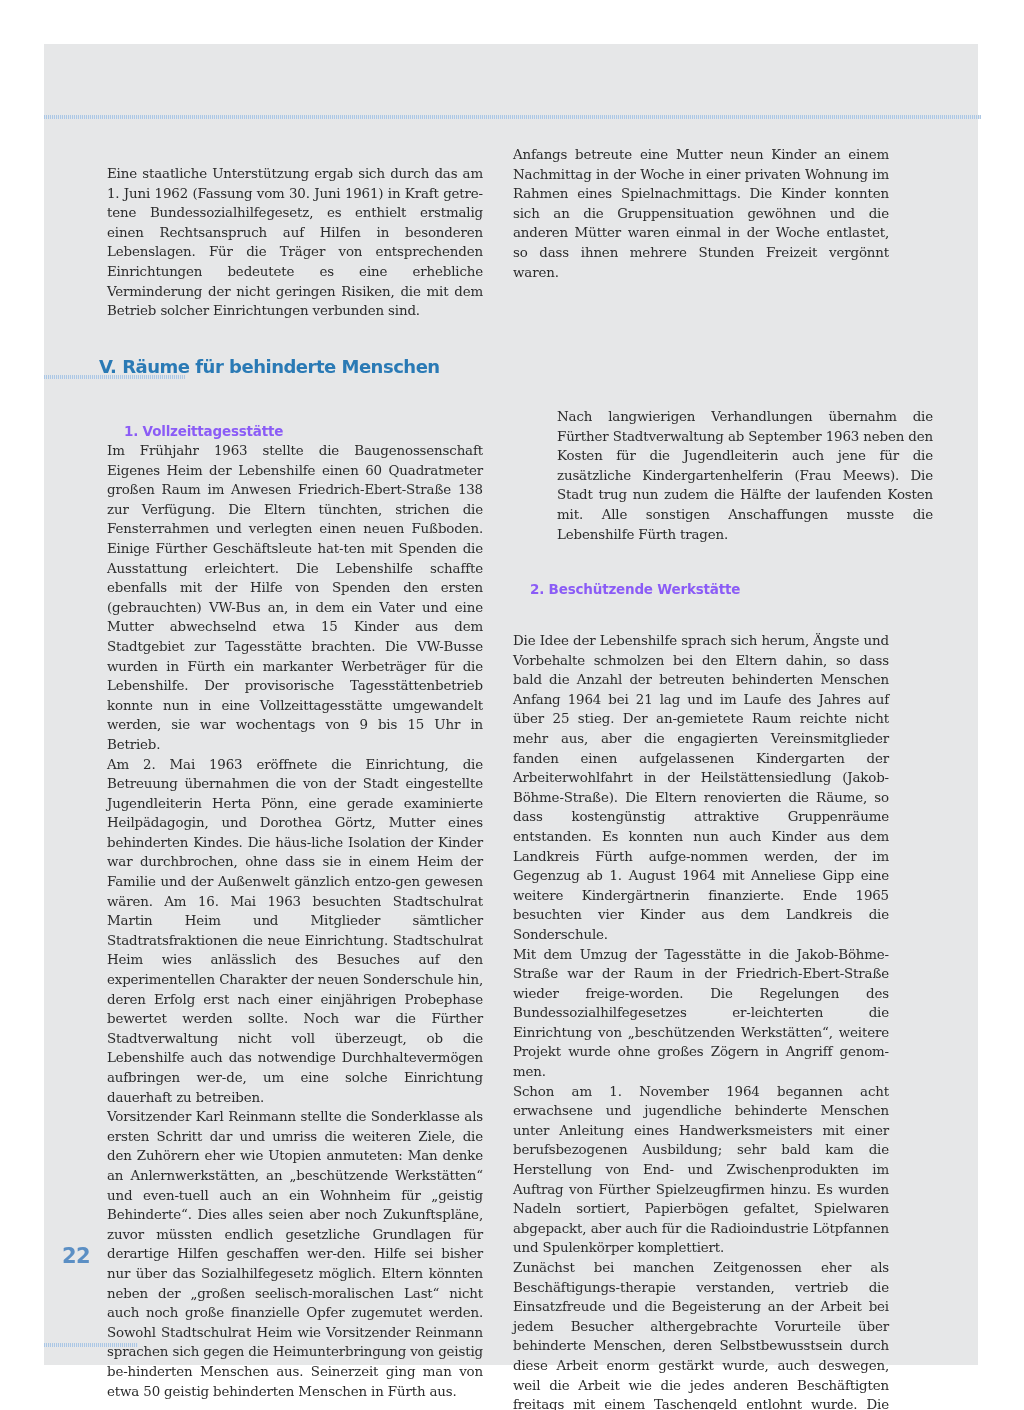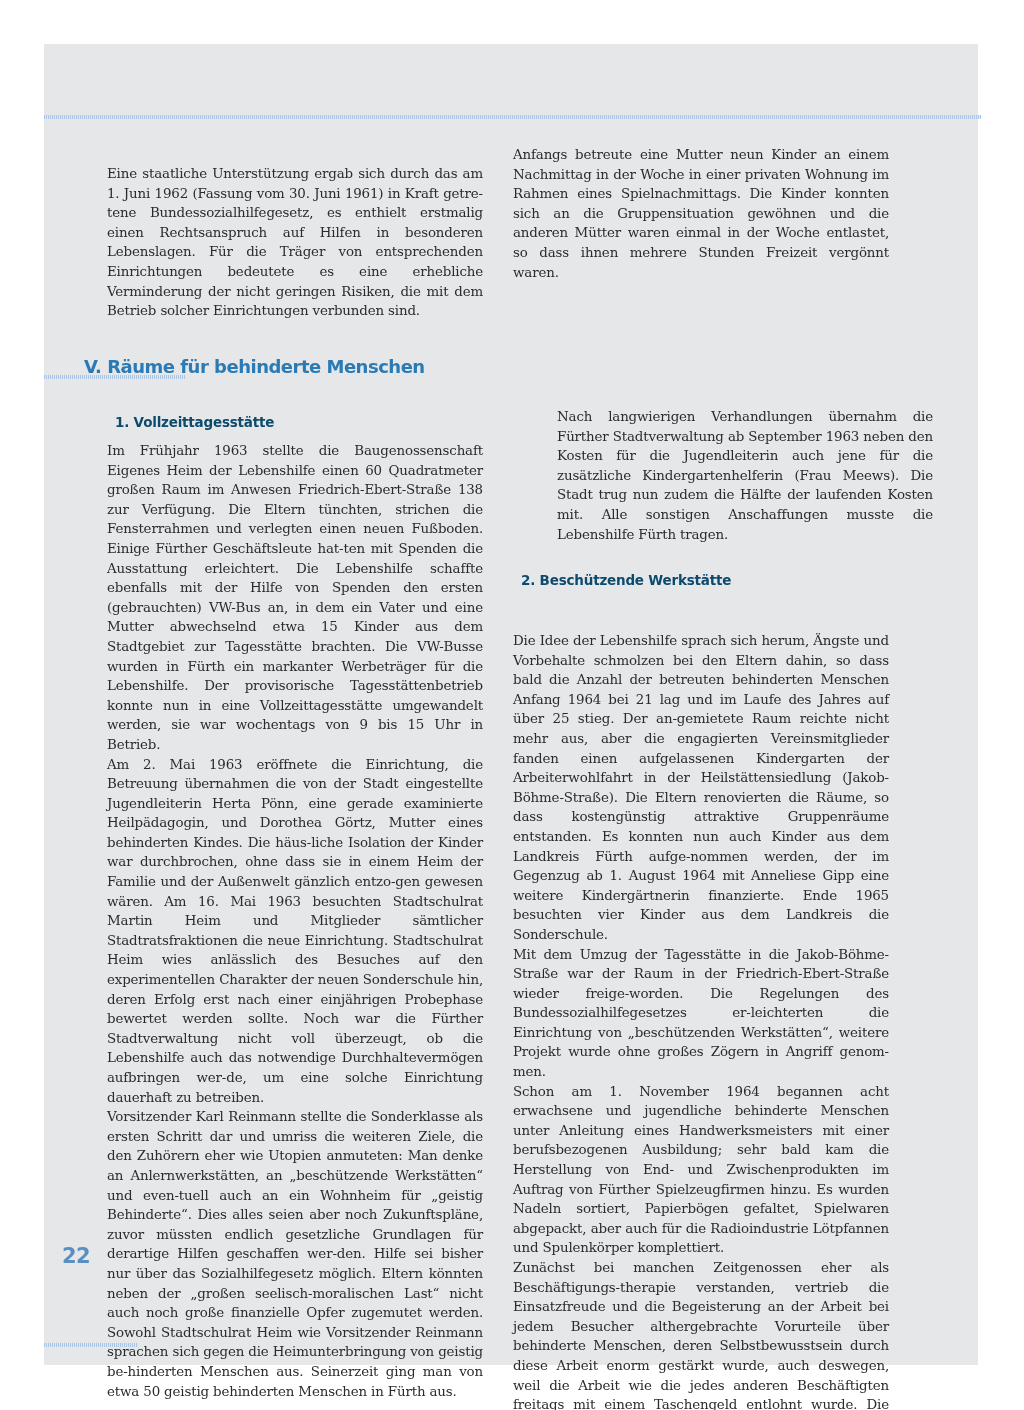--- a/index.html
+++ b/index.html
@@ -46,36 +46,36 @@
       hyphens: auto;
     }
     .col-left { left: 107px; width: 376px; }
     .col-right { left: 513px; width: 376px; }
 
     .top-left { top: 164px; }
     .top-right { top: 145px; }
 
     .chapter-title {
       position: absolute;
-      left: 76px;
+      left: 91px;
       top: 348px;
       font-family: "DejaVu Sans", "Liberation Sans", sans-serif;
       font-size: 18px;
       font-weight: bold;
       color: #2a7ab5;
       letter-spacing: -0.5px;
       margin: 8px;
     }
     .section-title {
       font-family: "DejaVu Sans", "Liberation Sans", sans-serif;
       font-size: 13.5px;
       font-weight: bold;
-      color: #0c4a6e;
+      color: #8b5cf6;
       letter-spacing: -0.2px;
-      margin: 8px;
+      margin: 17px;
       text-align: left;
     }
     .sec1-title { position: absolute; left: 107px; top: 406px; }
     .sec1-body { top: 441px; }
     .sec1-right { top: 407px; margin-left: 44px; }
     .sec2-title { position: absolute; left: 513px; top: 564px; }
     .sec2-body { top: 631px; }
 
     .page-number {
       position: absolute;

